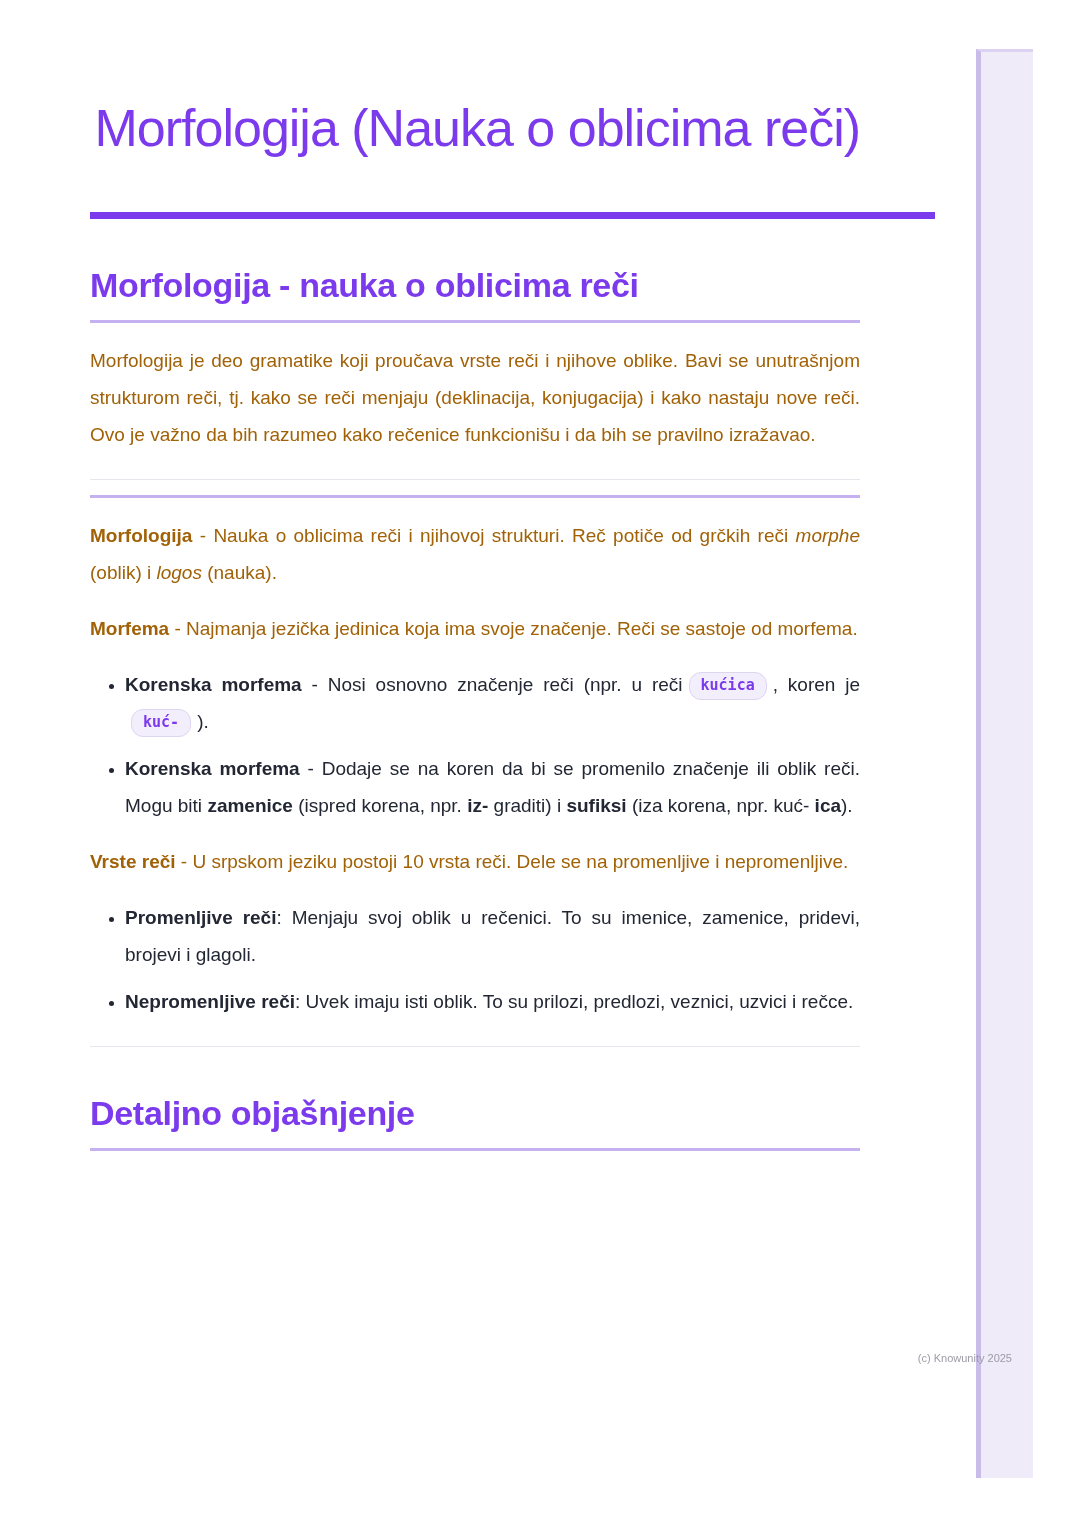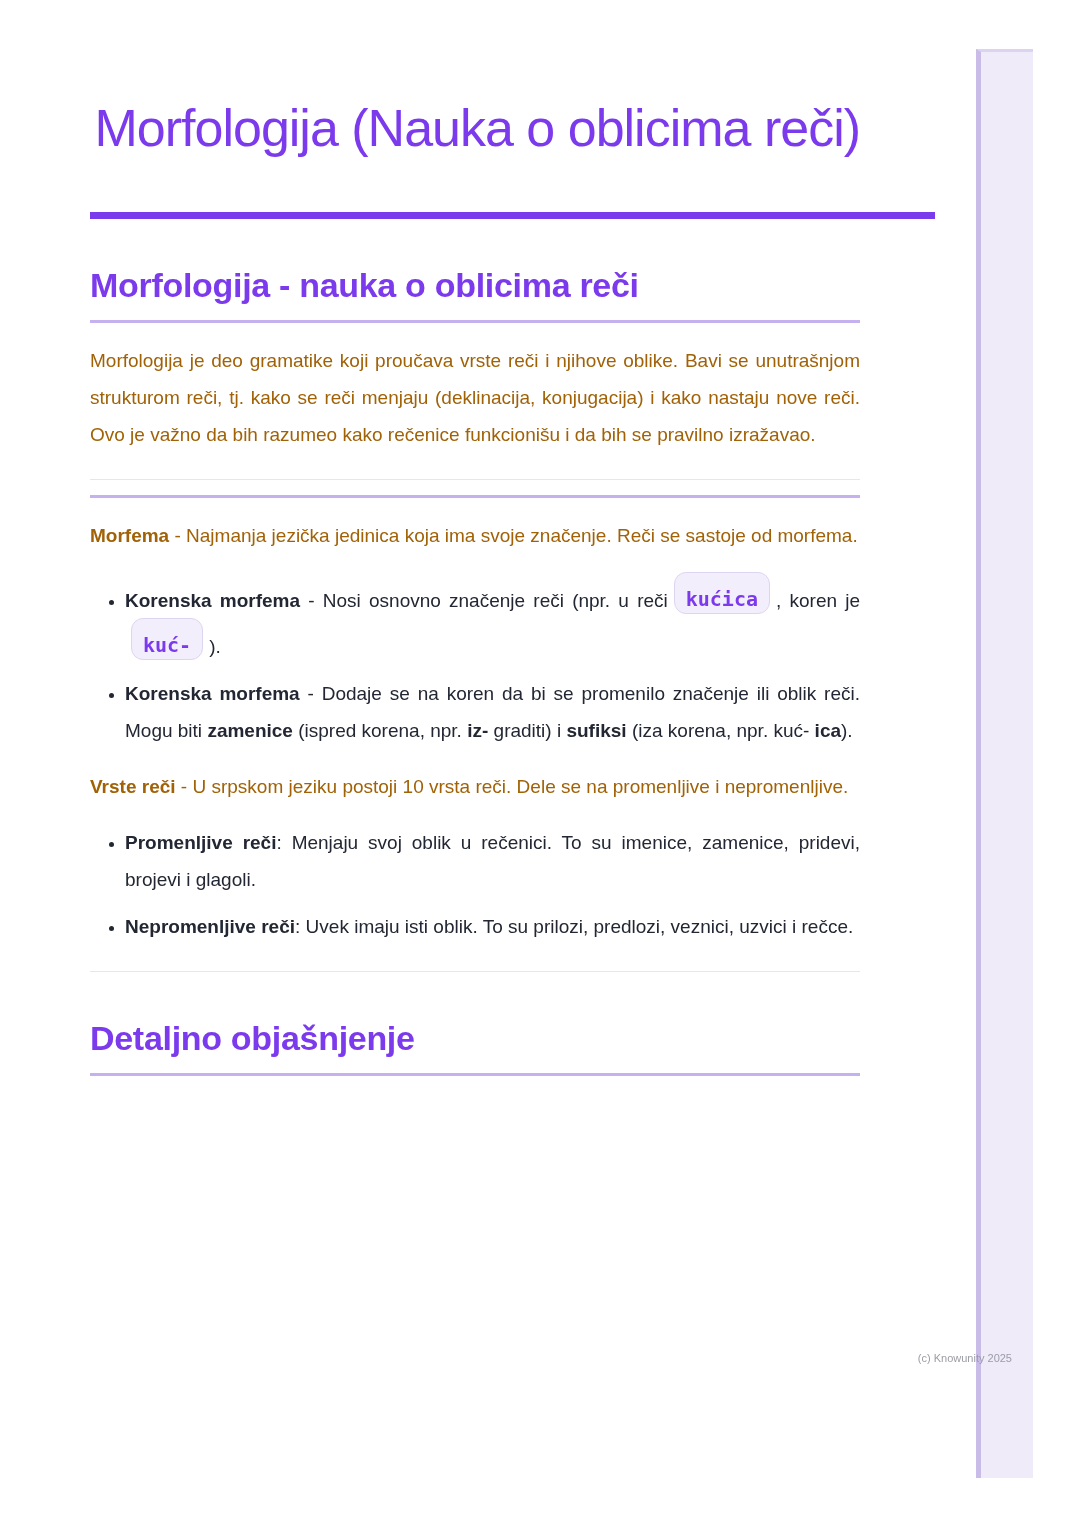--- a/index.html
+++ b/index.html
@@ -74,27 +74,27 @@
     color: #222733;
   }
   .section li + li { margin-top: 10px; }
   .section li::marker { color: #222733; font-size: 0.8em; }
   strong { font-weight: 700; }
   em { font-style: italic; }
   code.chip {
     display: inline-block;
     font-family: "DejaVu Sans Mono", monospace;
     font-weight: 700;
-    font-size: 20px;
+    font-size: 15px;
     line-height: 21px;
     color: var(--accent);
     background: var(--chip-bg);
     border: 1px solid var(--chip-border);
     border-radius: 12px;
-    padding: 16px 11px 3px 11px;
+    padding: 2px 11px 3px 11px;
     margin: 0 6px;
     position: relative;
     top: -1px;
     white-space: nowrap;
   }
   .divider {
     width: 770px;
     height: 1px;
     background: var(--divider);
     margin-top: 26px;
@@ -127,20 +127,21 @@
   <div class="title-rule"></div>
   <div id="sections">
       <section class="section">
         <h2 class="section-heading">Morfologija - nauka o oblicima reči</h2>
         <div class="heading-underline"></div>
         <p>Morfologija je deo gramatike koji proučava vrste reči i njihove oblike. Bavi se unutrašnjom strukturom reči, tj. kako se reči menjaju (deklinacija, konjugacija) i kako nastaju nove reči. Ovo je važno da bih razumeo kako rečenice funkcionišu i da bih se pravilno izražavao.</p>
       </section>
       <div class="divider"></div>
       <section class="section">
         <div class="heading-underline"></div>
+        <p><strong>Morfologija</strong> - Nauka o oblicima reči i njihovoj strukturi. Reč potiče od grčkih reči <em>morphe</em> (oblik) i <em>logos</em> (nauka).</p>
         <p><strong>Morfema</strong> - Najmanja jezička jedinica koja ima svoje značenje. Reči se sastoje od morfema.</p>
         <ul>
           <li><strong>Korenska morfema</strong> - Nosi osnovno značenje reči (npr. u reči<code class="chip">kućica</code>, koren je<code class="chip">kuć-</code>).</li>
           <li><strong>Korenska morfema</strong> - Dodaje se na koren da bi se promenilo značenje ili oblik reči. Mogu biti <strong>zamenice</strong> (ispred korena, npr. <strong>iz-</strong> graditi) i <strong>sufiksi</strong> (iza korena, npr. kuć- <strong>ica</strong>).</li>
         </ul>
         <p><strong>Vrste reči</strong> - U srpskom jeziku postoji 10 vrsta reči. Dele se na promenljive i nepromenljive.</p>
         <ul>
           <li><strong>Promenljive reči</strong>: Menjaju svoj oblik u rečenici. To su imenice, zamenice, pridevi, brojevi i glagoli.</li>
           <li><strong>Nepromenljive reči</strong>: Uvek imaju isti oblik. To su prilozi, predlozi, veznici, uzvici i rečce.</li>
         </ul>

